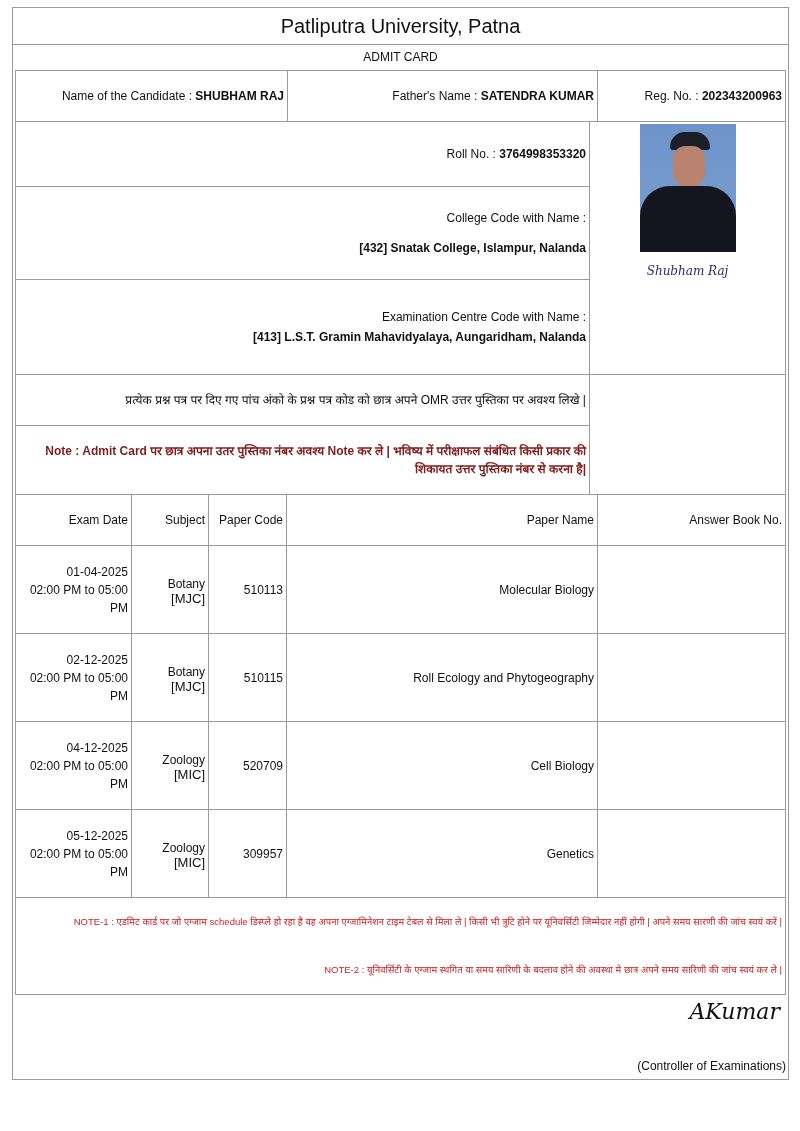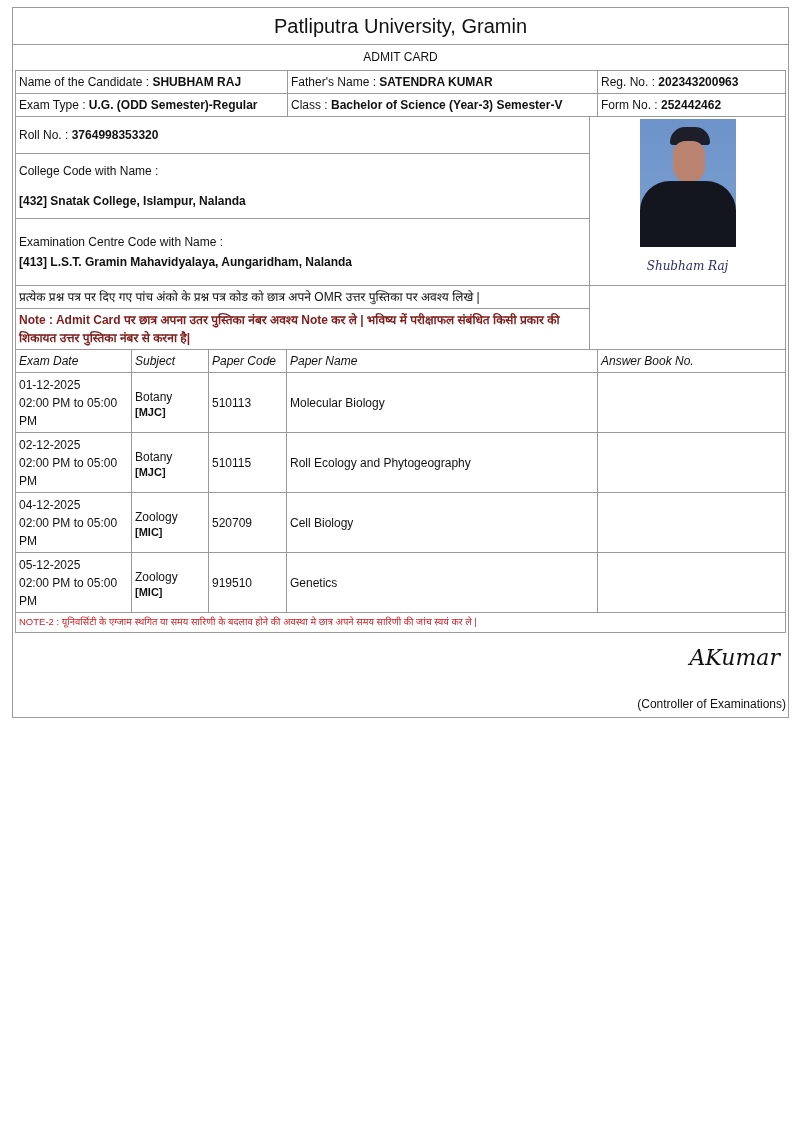--- a/index.html
+++ b/index.html
@@ -2,61 +2,56 @@
 <html><head>
 <meta charset="utf-8">
 <style>
   html, body { margin: 0; padding: 0; background: #ffffff; }
   body { width: 800px; height: 1131px; position: relative; font-family: "Liberation Sans", "DejaVu Sans", sans-serif; color: #111; font-size: 12px; }
   .sheet { position: absolute; left: 12px; top: 7px; width: 777px; border: 1px solid #9a9a9a; box-sizing: border-box; }
   .title-row { height: 36px; border-bottom: 1px solid #9a9a9a; display: flex; align-items: center; justify-content: center; font-size: 20px; }
   .admit-row { height: 24px; display: flex; align-items: center; justify-content: center; font-size: 12px; border-bottom: 0; }
   .inner { margin: 1px 2px 0 2px; }
   table { border-collapse: collapse; width: 100%; table-layout: fixed; }
-  td, th { border: 1px solid #9a9a9a; padding: 2px 3px; vertical-align: middle; font-weight: normal; text-align: left; font-size: 12px; line-height: 18px; }
+  td, th { border: 1px solid #9a9a9a; padding: 16px 3px; vertical-align: middle; font-weight: normal; text-align: right; font-size: 12px; line-height: 18px; }
   b { font-weight: bold; }
   .info td { height: 17px; }
   .hi { color: #7f1d1d; }
-  .sched th { height: 18px; font-style: italic; }
+  .sched th { height: 18px; }
   .sched td { height: 55px; }
-  .tag { font-size: 11px; display: block; line-height: 12px; font-weight: bold; }
+  .tag { font-size: 13px; display: block; line-height: 12px; }
   .notes td { font-size: 9.5px; color: #cc1f24; line-height: 16px; }
   .sign-area { height: 84px; position: relative; }
   .photo { width: 96px; height: 128px; margin: 2px auto 0; background: linear-gradient(#6d93c9, #7aa0d2); position: relative; overflow: hidden; }
   .photo .cap { position: absolute; left: 30px; top: 8px; width: 40px; height: 18px; background: #1c1f2a; border-radius: 20px 20px 4px 4px; }
   .photo .face { position: absolute; left: 33px; top: 22px; width: 32px; height: 42px; background: #b98370; border-radius: 14px 14px 18px 18px; }
   .photo .body { position: absolute; left: 0; top: 62px; width: 96px; height: 70px; background: #14161f; border-radius: 30px 30px 0 0; }
   .cand-sign { font-family: "DejaVu Serif", serif; font-style: italic; font-size: 12px; color: #2a2a6a; text-align: center; margin-top: 10px; }
-  .ctrl-sign { position: absolute; right: 8px; top: 12px; font-family: "DejaVu Serif", serif; font-style: italic; font-size: 22px; color: #111; }
+  .ctrl-sign { position: absolute; right: 8px; top: 4px; font-family: "DejaVu Serif", serif; font-style: italic; font-size: 22px; color: #111; }
   .ctrl-label { position: absolute; right: 2px; top: 52px; font-size: 12px; margin-top: 12px; }
 </style>
 </head>
 <body>
 
 <div class="sheet">
-  <div class="title-row">Patliputra University, Gramin</div>
+  <div class="title-row">Patliputra University, Patna</div>
   <div class="admit-row">ADMIT CARD</div>
 
   <div class="inner">
     <table class="info">
       <colgroup>
           <col style="width:272px">
           <col style="width:310px">
           <col>
         </colgroup>
       <tbody>
           <tr>
         <td><span>Name of the Candidate : </span><b>SHUBHAM RAJ</b></td>
         <td><span>Father's Name : </span><b>SATENDRA KUMAR</b></td>
         <td><span>Reg. No. : </span><b>202343200963</b></td>
-      </tr>
-      <tr>
-        <td><span>Exam Type : </span><b>U.G. (ODD Semester)-Regular</b></td>
-        <td><span>Class : </span><b>Bachelor of Science (Year-3) Semester-V</b></td>
-        <td><span>Form No. : </span><b>252442462</b></td>
       </tr>
     </tbody>
       </table>
 
     <table style="margin-top:-1px">
       <colgroup>
           <col>
           <col style="width:196px">
         </colgroup>
       <tbody>
@@ -113,21 +108,21 @@
       <tbody>
           <tr>
         <th>Exam Date</th>
         <th>Subject</th>
         <th>Paper Code</th>
         <th>Paper Name</th>
         <th>Answer Book No.</th>
       </tr>
       <tr>
         <td>
-              <div>01-12-2025</div>
+              <div>01-04-2025</div>
               <div>02:00 PM to 05:00 PM</div>
             </td>
         <td>
               <div>Botany</div>
               <span class="tag">[MJC]</span>
             </td>
         <td>510113</td>
         <td>Molecular Biology</td>
         <td></td>
       </tr>
@@ -159,29 +154,32 @@
       </tr>
       <tr>
         <td>
               <div>05-12-2025</div>
               <div>02:00 PM to 05:00 PM</div>
             </td>
         <td>
               <div>Zoology</div>
               <span class="tag">[MIC]</span>
             </td>
-        <td>919510</td>
+        <td>309957</td>
         <td>Genetics</td>
         <td></td>
       </tr>
     </tbody>
       </table>
 
     <table class="notes" style="margin-top:-1px">
       <tbody>
+          <tr>
+            <td style="border-bottom:0">NOTE-1 : एडमिट कार्ड पर जो एग्जाम schedule डिस्प्ले हो रहा है वह अपना एग्जामिनेशन टाइम टेबल से मिला ले | किसी भी त्रुटि होने पर यूनिवर्सिटी जिम्मेदार नहीं होगी | अपने समय सारणी की जांच स्वयं करें |</td>
+          </tr>
       <tr>
             <td style="border-top:0">NOTE-2 : यूनिवर्सिटी के एग्जाम स्थगित या समय सारिणी के बदलाव होने की अवस्था मे छात्र अपने समय सारिणी की जांच स्वयं कर ले |</td>
           </tr>
     </tbody>
       </table>
   </div>
 
   <div class="sign-area">
     <div class="ctrl-sign">AKumar</div>
     <div class="ctrl-label">(Controller of Examinations)</div>

